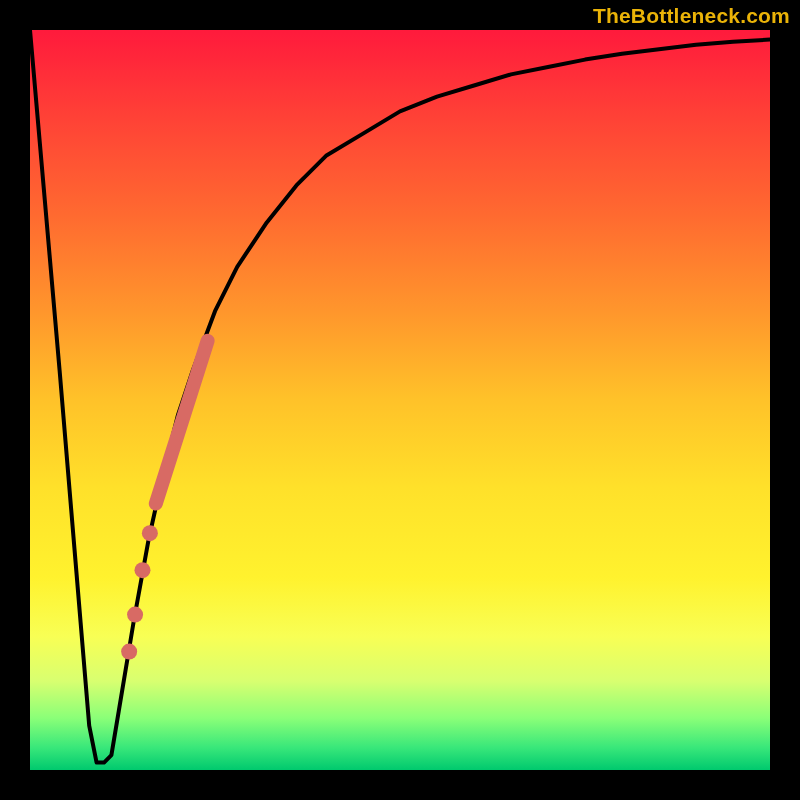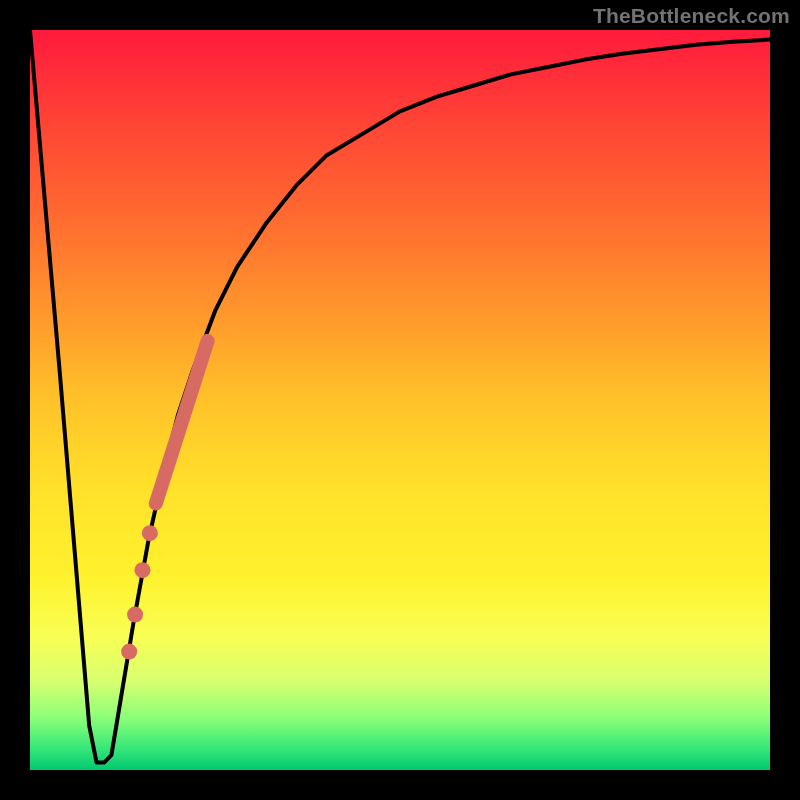--- a/index.html
+++ b/index.html
@@ -45,21 +45,21 @@
       #00c96e 100%
     );
   }
   .watermark {
     position: absolute;
     top: 4px;
     right: 10px;
     font-family: Arial, Helvetica, sans-serif;
     font-size: 21px;
     font-weight: 600;
-    color: #737373;
+    color: #eab308;
     letter-spacing: 0.2px;
   }
   svg.curve {
     position: absolute;
     inset: 0;
     width: 740px;
     height: 740px;
   }
 </style>
 </head>

